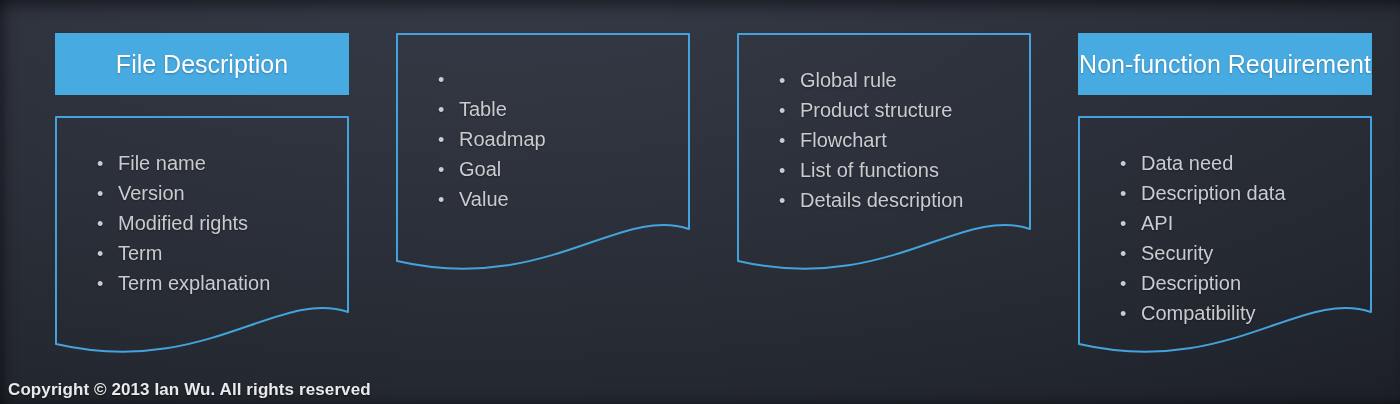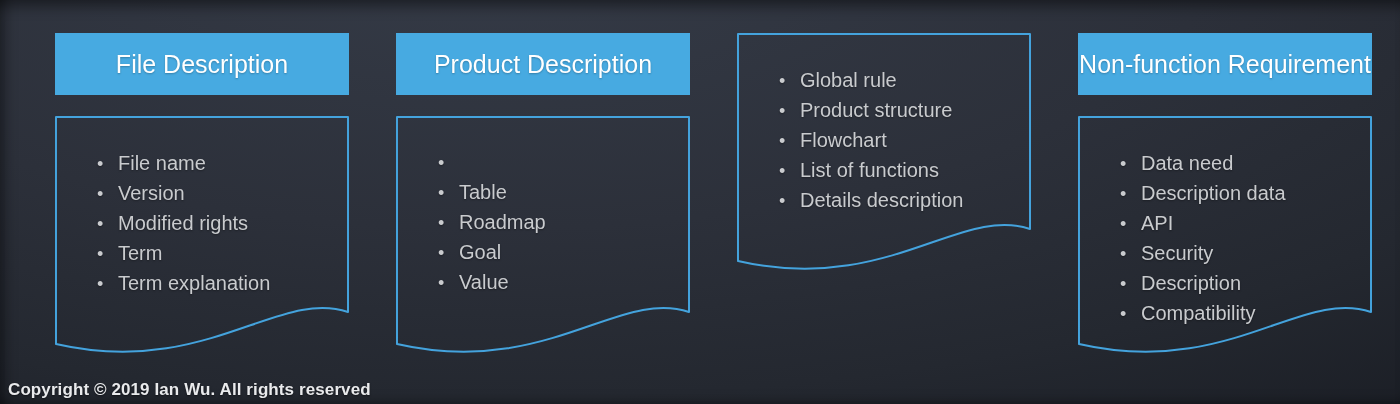--- a/index.html
+++ b/index.html
@@ -119,23 +119,20 @@
             </li>
             <li>
               <span class="bullet">•</span>
               <span>Term explanation</span>
             </li>
           </ul>
     </div>
   </div>
 
   <div class="column">
-    <div class="header">
-      <span>Product Description</span>
-    </div>
     <div class="doc">
       <svg viewBox="0 0 296 248" preserveAspectRatio="none">
         <path d="M 1 1 H 295 V 196 C 225 172 150 262 1 228 Z"></path>
       </svg>
       <ul class="items">
             <li>
               <span class="bullet">•</span>
             </li>
             <li>
               <span class="bullet">•</span>
@@ -217,14 +214,14 @@
               <span>Description</span>
             </li>
             <li>
               <span class="bullet">•</span>
               <span>Compatibility</span>
             </li>
           </ul>
     </div>
   </div>
 </div>
-  <div class="copyright">Copyright © 2019 Ian Wu. All rights reserved</div>
+  <div class="copyright">Copyright © 2013 Ian Wu. All rights reserved</div>
 </div>
 
 </body></html>

